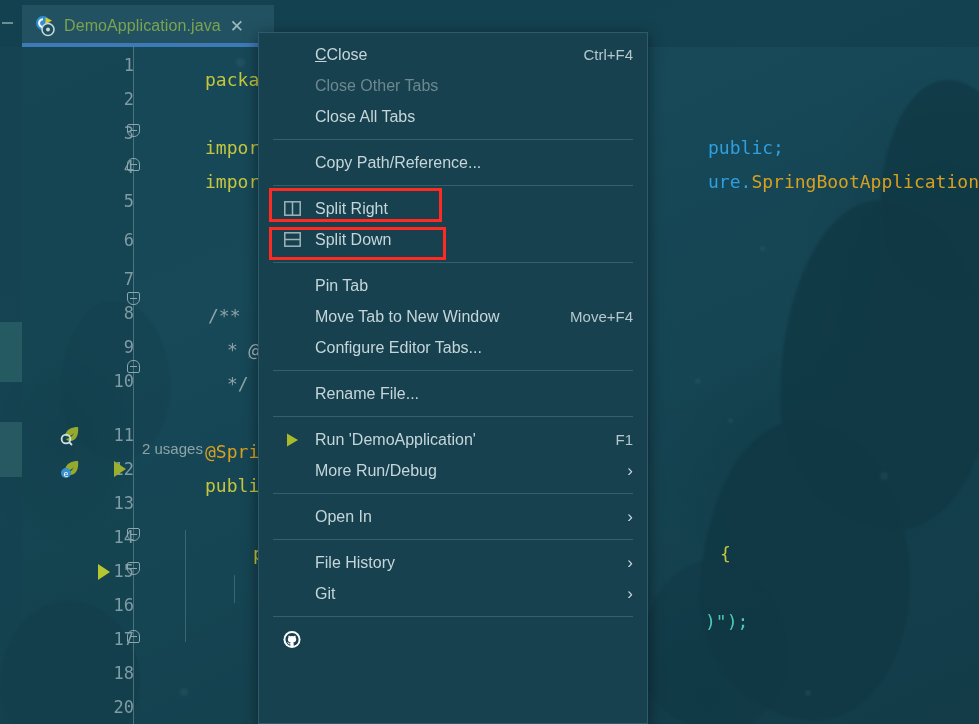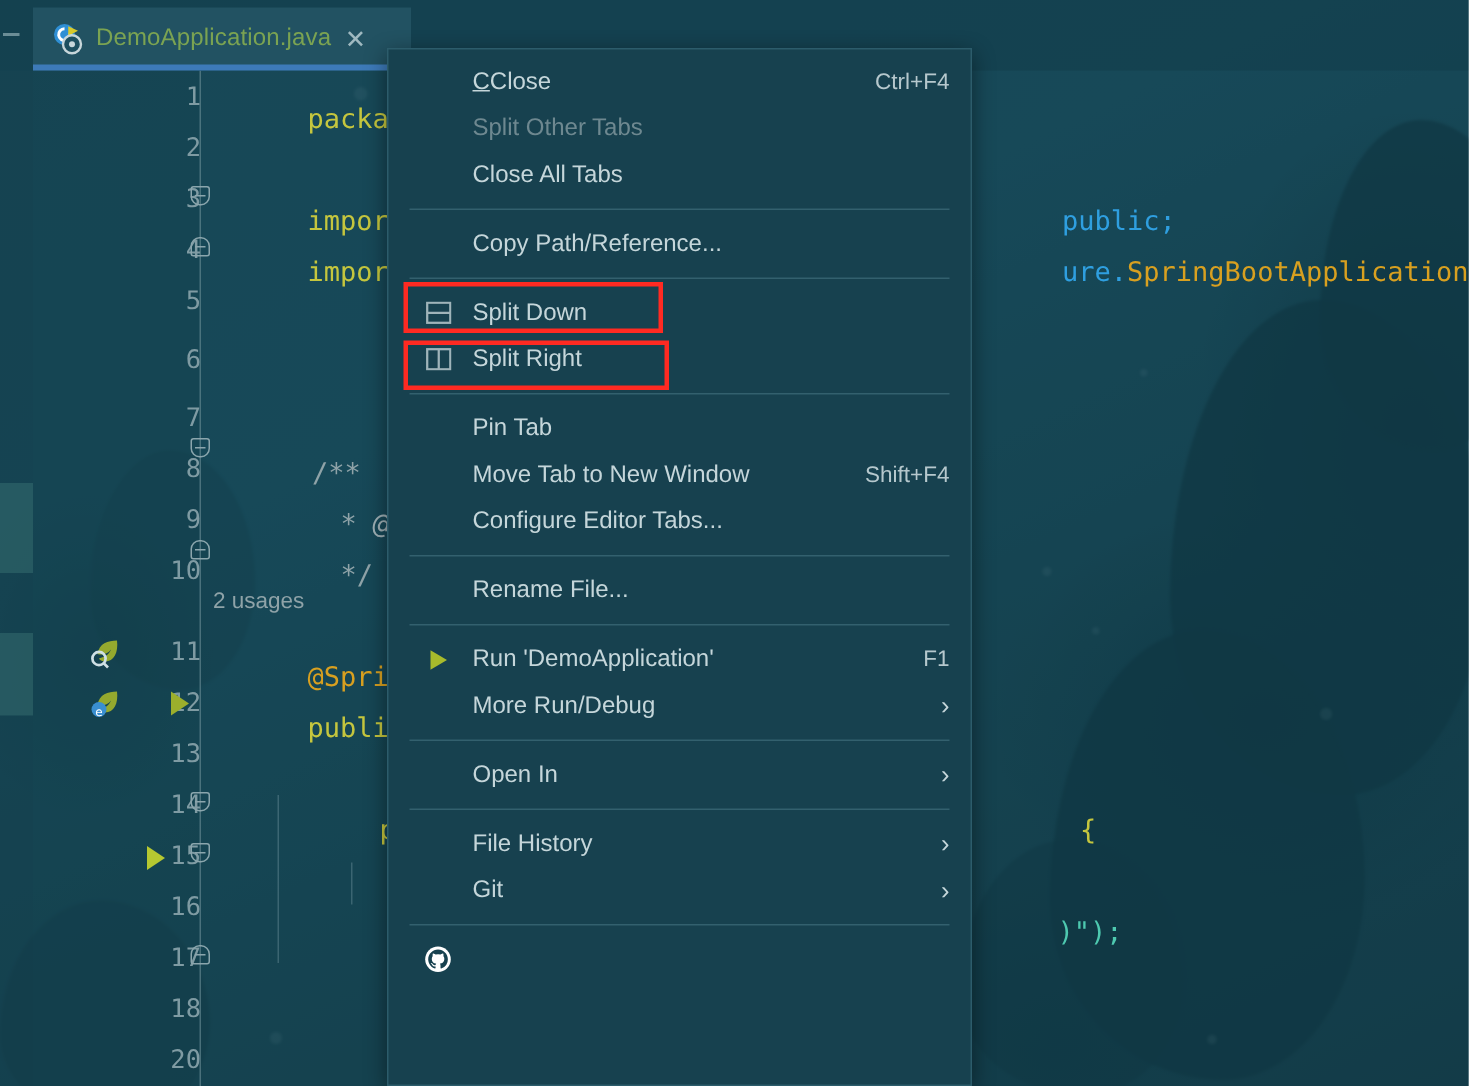--- a/index.html
+++ b/index.html
@@ -125,21 +125,21 @@
   .k-kw   { color: #c5c63e; }
   .k-pkg  { color: #2f9fe0; }
   .k-ann  { color: #d8a020; }
   .k-cls  { color: #d8a020; }
   .k-cmt  { color: #8fa3a8; }
   .k-cmti { color: #9fb1b6; font-style: italic; text-decoration: underline; }
   .k-br   { color: #3fb6d3; }
   .k-br2  { color: #c5c63e; }
   .k-str  { color: #4ec9b0; }
   .k-pun  { color: #b7c7cc; }
-  .k-hint { color: #8fa3a8; font-size: 15px; font-family: "Liberation Sans", sans-serif; }
+  .k-hint { color: #8fa3a8; font-size: 15px; font-family: "Liberation Sans", sans-serif; margin-top: 48px; }
 
   .fold-mark {
     position: absolute;
     width: 13px; height: 13px;
     border: 1px solid #8ba6ad;
   }
   .fold-mark::after {
     content: ""; position: absolute;
     left: 2px; top: 5px; width: 7px; height: 1px;
     background: #8ba6ad;
@@ -376,64 +376,64 @@
   <div class="ctxmenu">
 
     <div class="mspace"></div>
 
     <div class="mi">
       <span class="mlabel"><u>C</u><span style="margin-left:-9.5px; padding-left:9.5px;">Close</span></span>
       <span class="accel">Ctrl+F4</span>
     </div>
 
     <div class="mi disabled">
-      <span class="mlabel">Split Other Tabs</span>
+      <span class="mlabel">Close Other Tabs</span>
     </div>
 
     <div class="mi">
       <span class="mlabel">Close All Tabs</span>
     </div>
 
     <div class="msep"></div>
 
     <div class="mi">
       <span class="mlabel">Copy Path/Reference...</span>
     </div>
 
     <div class="msep"></div>
+
+    <div class="mi">
+      <span class="micon">
+        <svg width="17" height="15" viewBox="0 0 17 15">
+          <rect x="0.8" y="0.8" width="15.4" height="13.4" fill="none" stroke="#9fb4ba" stroke-width="1.5"></rect>
+          <line x1="8.5" y1="0.8" x2="8.5" y2="14.2" stroke="#9fb4ba" stroke-width="1.5"></line>
+        </svg>
+      </span>
+      <span class="mlabel">Split Right</span>
+    </div>
 
     <div class="mi">
       <span class="micon">
         <svg width="17" height="15" viewBox="0 0 17 15">
           <rect x="0.8" y="0.8" width="15.4" height="13.4" fill="none" stroke="#9fb4ba" stroke-width="1.5"></rect>
           <line x1="0.8" y1="7.5" x2="16.2" y2="7.5" stroke="#9fb4ba" stroke-width="1.5"></line>
         </svg>
       </span>
       <span class="mlabel">Split Down</span>
     </div>
 
-    <div class="mi">
-      <span class="micon">
-        <svg width="17" height="15" viewBox="0 0 17 15">
-          <rect x="0.8" y="0.8" width="15.4" height="13.4" fill="none" stroke="#9fb4ba" stroke-width="1.5"></rect>
-          <line x1="8.5" y1="0.8" x2="8.5" y2="14.2" stroke="#9fb4ba" stroke-width="1.5"></line>
-        </svg>
-      </span>
-      <span class="mlabel">Split Right</span>
-    </div>
-
     <div class="msep"></div>
 
     <div class="mi">
       <span class="mlabel">Pin Tab</span>
     </div>
 
     <div class="mi">
       <span class="mlabel">Move Tab to New Window</span>
-      <span class="accel">Shift+F4</span>
+      <span class="accel">Move+F4</span>
     </div>
 
     <div class="mi">
       <span class="mlabel">Configure Editor Tabs...</span>
     </div>
 
     <div class="msep"></div>
 
 
     <div class="mi">

